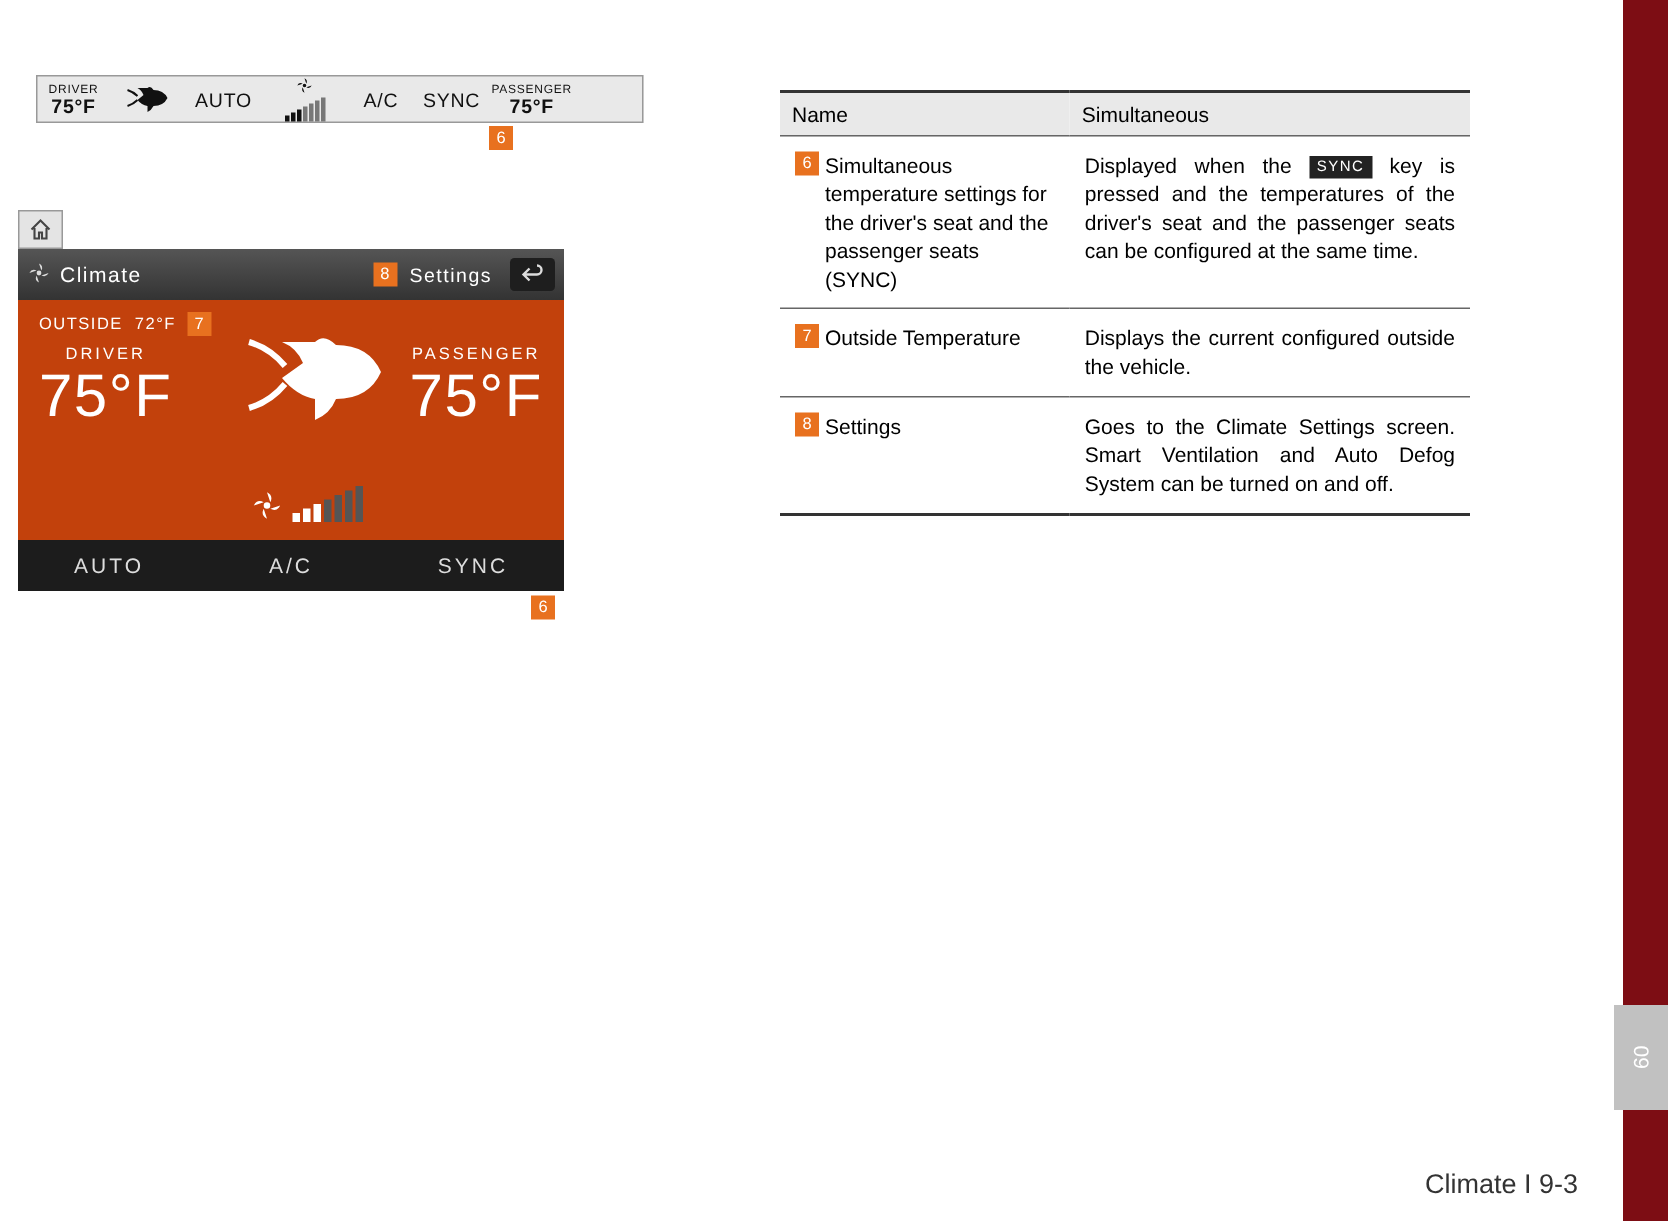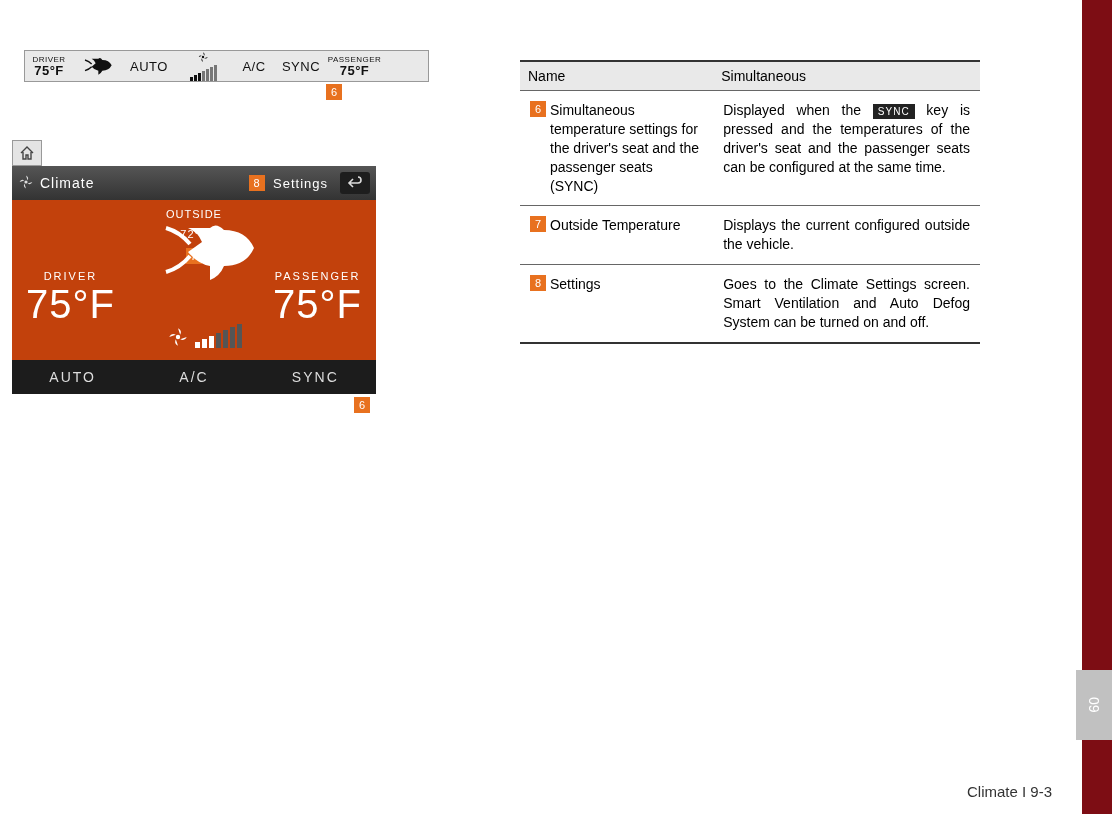--- a/index.html
+++ b/index.html
@@ -2,21 +2,21 @@
 <html><head>
 <meta charset="utf-8">
 <style>
   * { margin: 0; padding: 0; box-sizing: border-box; }
   body { width: 1112px; height: 814px; font-family: Arial, Helvetica, sans-serif; background: #fff; position: relative; }
   .page { display: flex; padding: 0; }
   .left-col { width: 480px; padding: 50px 0 0 12px; }
   .right-col { width: 560px; padding: 60px 60px 0 40px; }
   .side-bar { position: absolute; right: 0; top: 0; width: 30px; height: 814px; background: #7d0d14; }
   .side-tab { position: absolute; right: 0; top: 670px; width: 36px; height: 70px; background: #c1c1c1; display:flex; align-items:center; justify-content:center; color:#fff; font-size:14px; writing-mode: vertical-rl; }
-  .footer-num { position: absolute; bottom: 14px; right: 60px; font-size: 15px; color:#333; }
+  .footer-num { position: absolute; bottom: 14px; right: 60px; font-size: 18px; color:#333; }
 
   
   .top-bar { width: 405px; height: 32px; margin-left: 12px; background: #e9e9e9; border: 1px solid #999; display: flex; align-items: center; font-family: "Arial Narrow", sans-serif; letter-spacing: 0.5px; color:#111; font-size:12px; }
   .tb-seg { height:100%; display:flex; flex-direction:column; align-items:center; justify-content:center; }
   .tb-driver { width: 48px; }
   .tb-air { width: 52px; display:flex; align-items:center; justify-content:center; }
   .tb-auto { width: 48px; font-size:13px; }
   .tb-fan { width: 60px; display:flex; align-items:center; justify-content:center; gap:2px; }
   .tb-ac { width: 42px; font-size:13px; }
   .tb-sync { width: 52px; font-size:13px; }
@@ -32,21 +32,21 @@
   
   .panel-wrap { margin: 40px 0 0 0; }
   .home-tab { width:30px; height:26px; background:#e4e4e4; border:1px solid #999; margin-left:0; display:flex; align-items:center; justify-content:center; }
   .panel { width: 364px; background:#c2410c; color:#fff; }
   .panel-top { height:34px; background:linear-gradient(#555,#333); display:flex; align-items:center; padding:0 6px; font-size:14px; letter-spacing:1px; }
   .panel-top .spacer { flex:1; }
   .p-settings-badge { width:16px; height:16px; background:#e8711f; color:#fff; font-size:11px; display:flex; align-items:center; justify-content:center; margin-right:8px; }
   .p-settings-text { font-size:13px; letter-spacing:1px; margin-right:12px; }
   .p-back { width:30px; height:22px; background:#1e1e1e; border-radius:3px; display:flex; align-items:center; justify-content:center; }
   .panel-body { height: 160px; position:relative; padding:8px 14px; }
-  .outside-row { display:flex; align-items:center; gap:8px; font-size:11px; letter-spacing:1px;flex-direction:column; }
+  .outside-row { display:flex; align-items:center; gap:8px; font-size:11px; letter-spacing:1px; }
   .c7 { width:16px; height:16px; background:#e8711f; color:#fff; font-size:11px; display:flex; align-items:center; justify-content:center; }
   .temps-row { display:flex; align-items:flex-start; justify-content:space-between; margin-top:6px; }
   .t-block { text-align:center; }
   .t-label { font-size:11px; letter-spacing:2px; }
   .t-value { font-size:40px; font-weight:300; letter-spacing:1px; }
   .air-center { position:absolute; left:150px; top:18px; }
   .air-center svg { width:110px; height:70px; }
   .fan-bars { position:absolute; left:155px; bottom:12px; display:flex; align-items:flex-end; gap:2px; }
   .fan-bars svg { width:22px; height:22px; margin-right:4px; }
   .bar { width:5px; background:#fff; }

